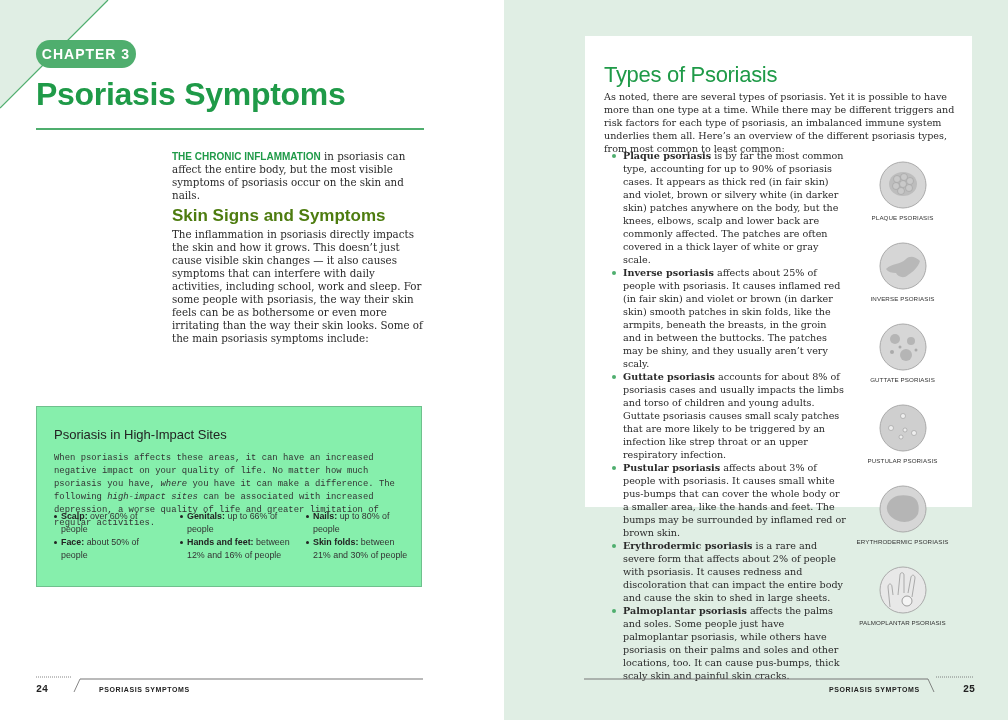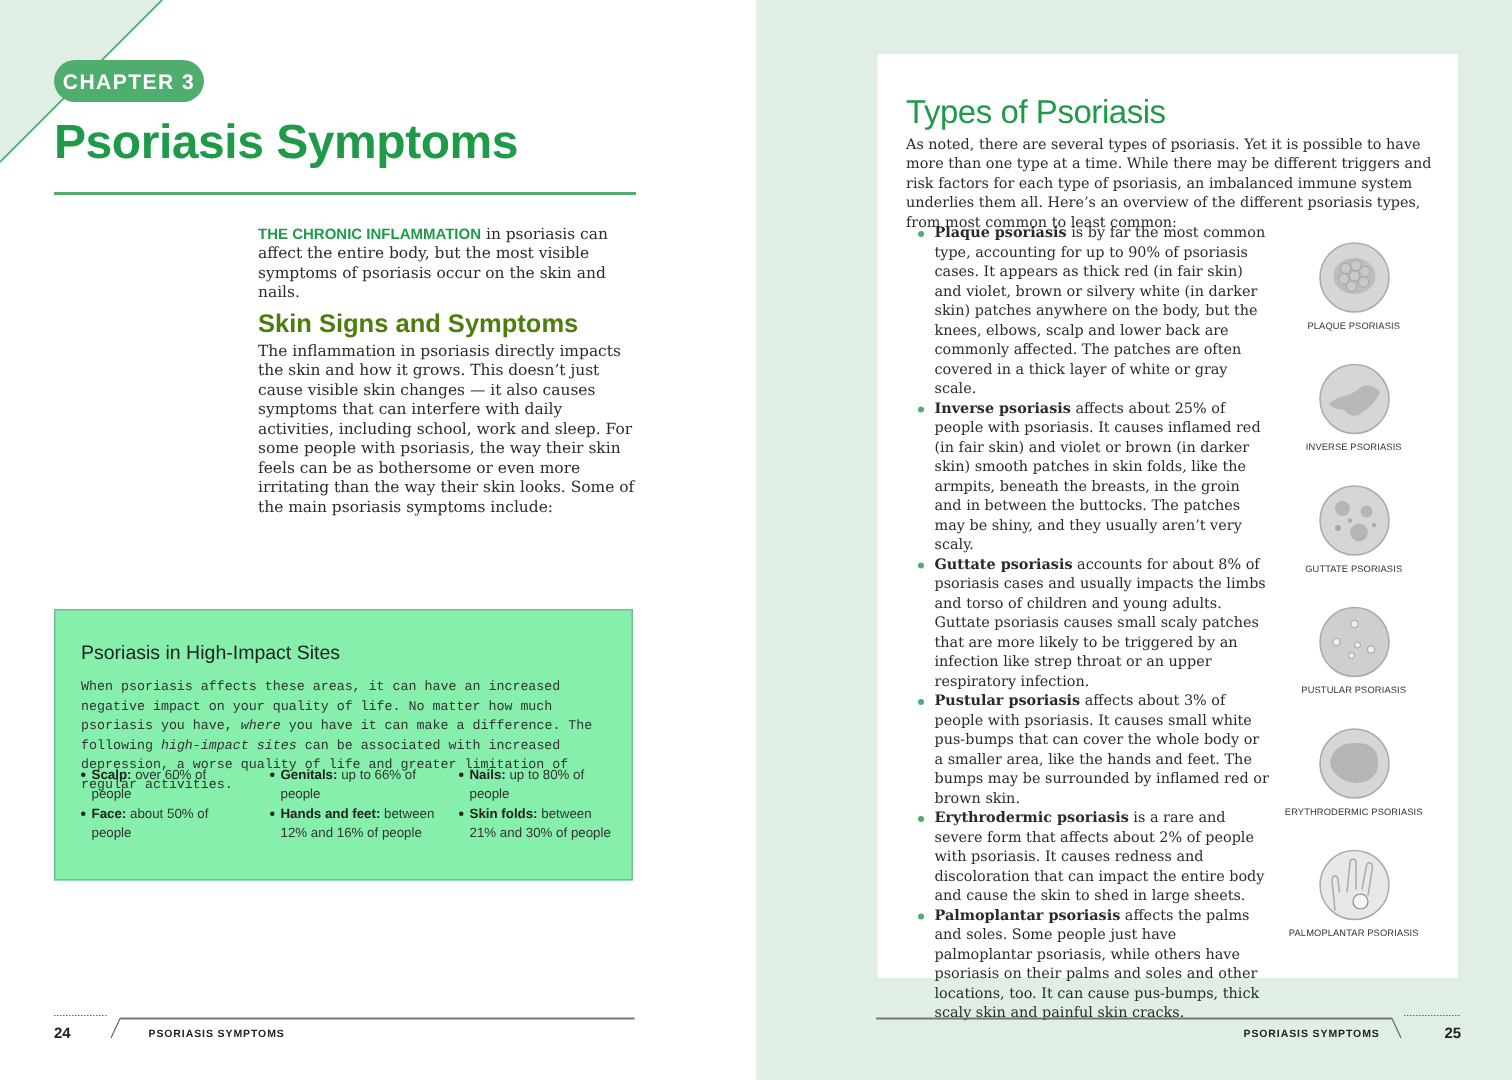--- a/index.html
+++ b/index.html
@@ -18,24 +18,24 @@
   .sym-list li { position:relative; padding-left:12px; }
   .bullet { position:absolute; left:1px; top:5px; width:4px; height:4px; border-radius:50%; background:#4fae6e; }
   .sidebar { position:absolute; left:36px; top:406px; width:386px; height:181px; background:#86efac; border:1.5px solid #6fc08d; box-sizing:border-box; }
   .sidebar h3 { position:absolute; left:17px; top:20px; margin:0; font-family:"Liberation Sans", sans-serif; font-weight:normal; font-size:13px; color:#222; }
   .sidebar p { position:absolute; left:17px; top:45px; width:352px; margin:0; font-family:Liberation Mono, monospace; font-size:8.9px; line-height:13px; color:#333; }
   .sites { position:absolute; top:103px; margin:0; padding:0; list-style:none; font-family:"Liberation Sans", sans-serif; font-size:8.9px; line-height:13px; color:#333; }
   .sites li { position:relative; padding-left:7px; }
   .sites li::before { content:""; position:absolute; left:0; top:5px; width:3px; height:3px; border-radius:50%; background:#222; }
   .sites b { color:#222; }
   .col1 { left:17px; width:110px; } .col2 { left:143px; width:110px; } .col3 { left:269px; width:105px; }
-  .page-num { font-weight:bold; font-size:10px; color:#222; position:absolute; top:684px; font-family:Liberation Sans, sans-serif; }
+  .page-num { font-weight:bold; font-size:10px; color:#222; position:absolute; top:684px; font-family:Liberation Mono, monospace; }
   .footer-title { font-weight:bold; font-size:7px; letter-spacing:0.6px; color:#222; position:absolute; top:686px; font-family:"Liberation Sans", sans-serif; }
   .footer-svg { position:absolute; top:670px; }
-  .card { position:absolute; left:81px; top:36px; width:387px; height:616px; background:#ffffff; }
+  .card { position:absolute; left:81px; top:36px; width:387px; height:471px; background:#ffffff; }
   .card h2 { position:absolute; left:19px; top:26px; margin:0; font-family:"Liberation Sans", sans-serif; font-weight:normal; font-size:22px; color:#1f9a48; letter-spacing:-0.3px; }
   .card .lead-p { position:absolute; left:19px; top:54px; width:360px; margin:0; font-size:9.6px; line-height:13px; }
   .types { position:absolute; left:26px; top:113px; width:236px; margin:0; padding:0; list-style:none; font-size:9.6px; line-height:13px; }
   .types li { position:relative; padding-left:12px; }
   .types .bullet { left:1px; top:5px; }
   .illus { position:absolute; left:255px; width:125px; text-align:center; }
   .illus svg { display:block; margin:0 auto; }
   .illus .cap { font-family:"Liberation Sans", sans-serif; font-size:6.2px; color:#333; letter-spacing:0.1px; margin-top:4px; }
 </style>
 </head>

